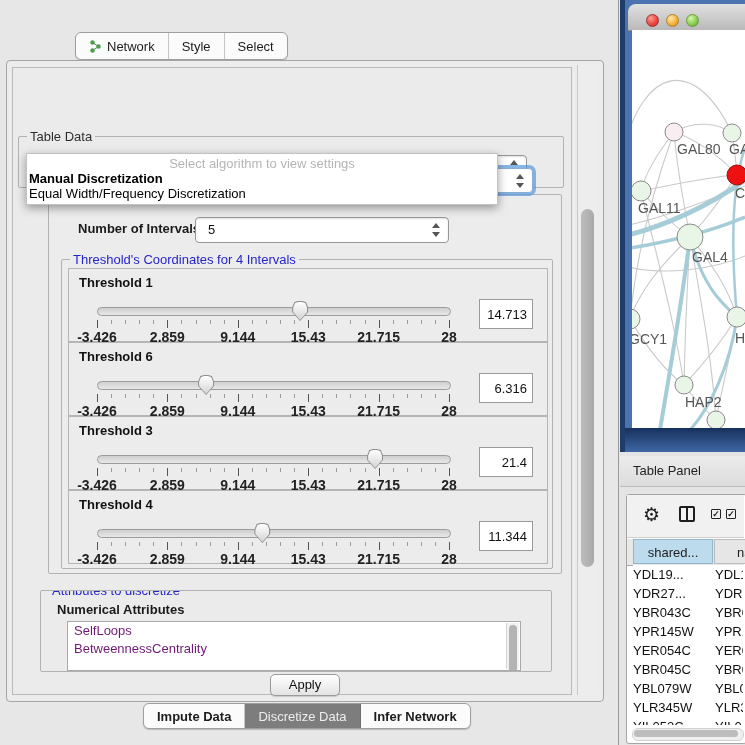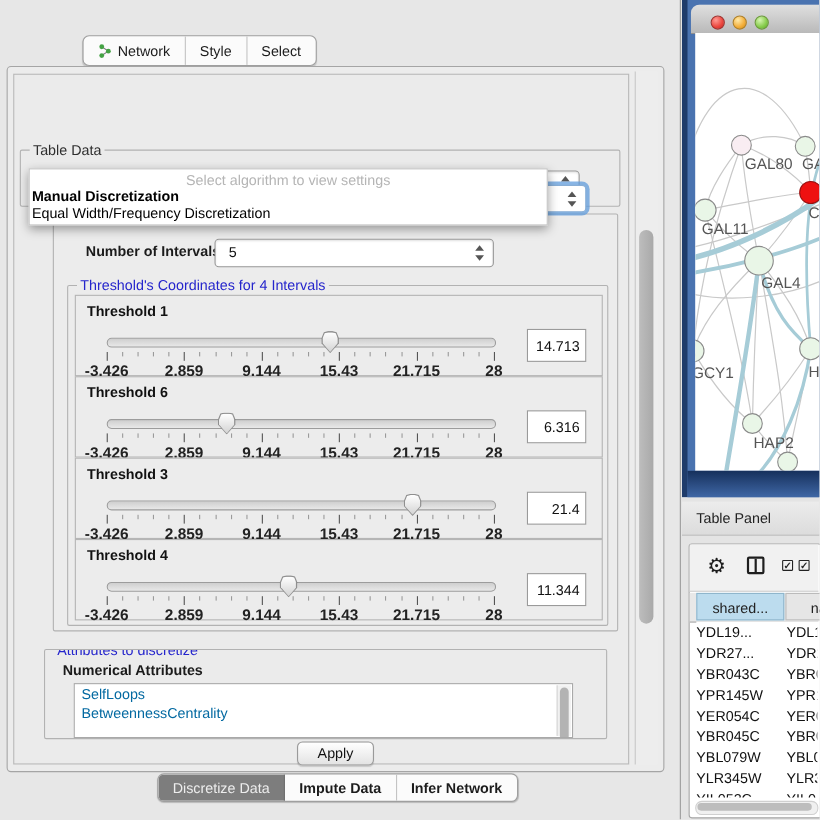--- a/index.html
+++ b/index.html
@@ -58,21 +58,21 @@
   .ticklabel{position:absolute;transform:translateX(-50%);font-size:14px;font-weight:bold;color:#222;white-space:nowrap;}
   .handle{top:-2px;width:16px;height:20px;transform:translateX(-50%);
           clip-path:polygon(0 32%,14% 5%,38% 0,62% 0,86% 5%,100% 32%,100% 55%,50% 100%,0 55%);
           background:#8f8f8f;filter:drop-shadow(0 1px 1px rgba(0,0,0,.35));}
   .handle-in{position:absolute;inset:1px;clip-path:polygon(0 32%,14% 5%,38% 0,62% 0,86% 5%,100% 32%,100% 55%,50% 100%,0 55%);
              background:linear-gradient(#ffffff,#d3d3d3);}
   .tvalue{position:absolute;left:410px;top:30px;width:54px;height:30px;border:1px solid #9a9a9a;background:#fff;
           font-family:"Liberation Sans",sans-serif;font-size:13px;text-align:right;padding:0 5px;box-sizing:border-box;color:#111;}
   
   .attrlist{background:#fff;border:1px solid #a9a9a9;overflow:hidden;}
-  .attrlist .item{height:18px;line-height:18px;padding-left:6px;font-size:13px;color:#0369a1;white-space:nowrap;}
+  .attrlist .item{height:18px;line-height:18px;padding-left:6px;font-size:13px;color:#701a75;white-space:nowrap;}
   .lscroll{right:1px;top:1px;width:12px;height:46px;background:#f1f1f1;border-left:1px solid #d5d5d5;}
   .lscroll .thumb{left:2px;top:2px;width:8px;height:60px;background:#b3b3b3;border-radius:4px;}
   .btn{border:1px solid #9a9a9a;border-radius:5px;background:linear-gradient(#ffffff,#e3e3e3);
        font-size:13px;color:#111;text-align:center;line-height:19px;box-shadow:0 1px 1px rgba(0,0,0,.15);}
   
   .bottom-tabs{left:143px;top:703px;height:24px;display:flex;border:1px solid #9f9f9f;border-radius:6px;
                background:#fbfbfb;overflow:hidden;box-shadow:0 1px 1px rgba(0,0,0,.2);}
   .bottom-tabs .tab{font-weight:bold;}
   .bottom-tabs .tab.sel{font-weight:normal;}
   
@@ -371,25 +371,25 @@
 
       <div class="abs btn" style="left:257px;top:606px;width:68px;height:20px;">Apply</div>
     </div>
 
     <div class="abs vscroll">
       <div class="abs thumb"></div>
     </div>
   </div>
 
   <div class="bottom-tabs abs">
+    <div class="tab">
+        <span>Impute Data</span>
+      </div>
     <div class="tab sel">
         <span>Discretize Data</span>
-      </div>
-    <div class="tab">
-        <span>Impute Data</span>
       </div>
     <div class="tab">
         <span>Infer Network</span>
       </div>
   </div>
 </div>
 
 <div class="abs net-window">
   <div class="abs net-titlebar">
     <span class="abs light red"></span>

